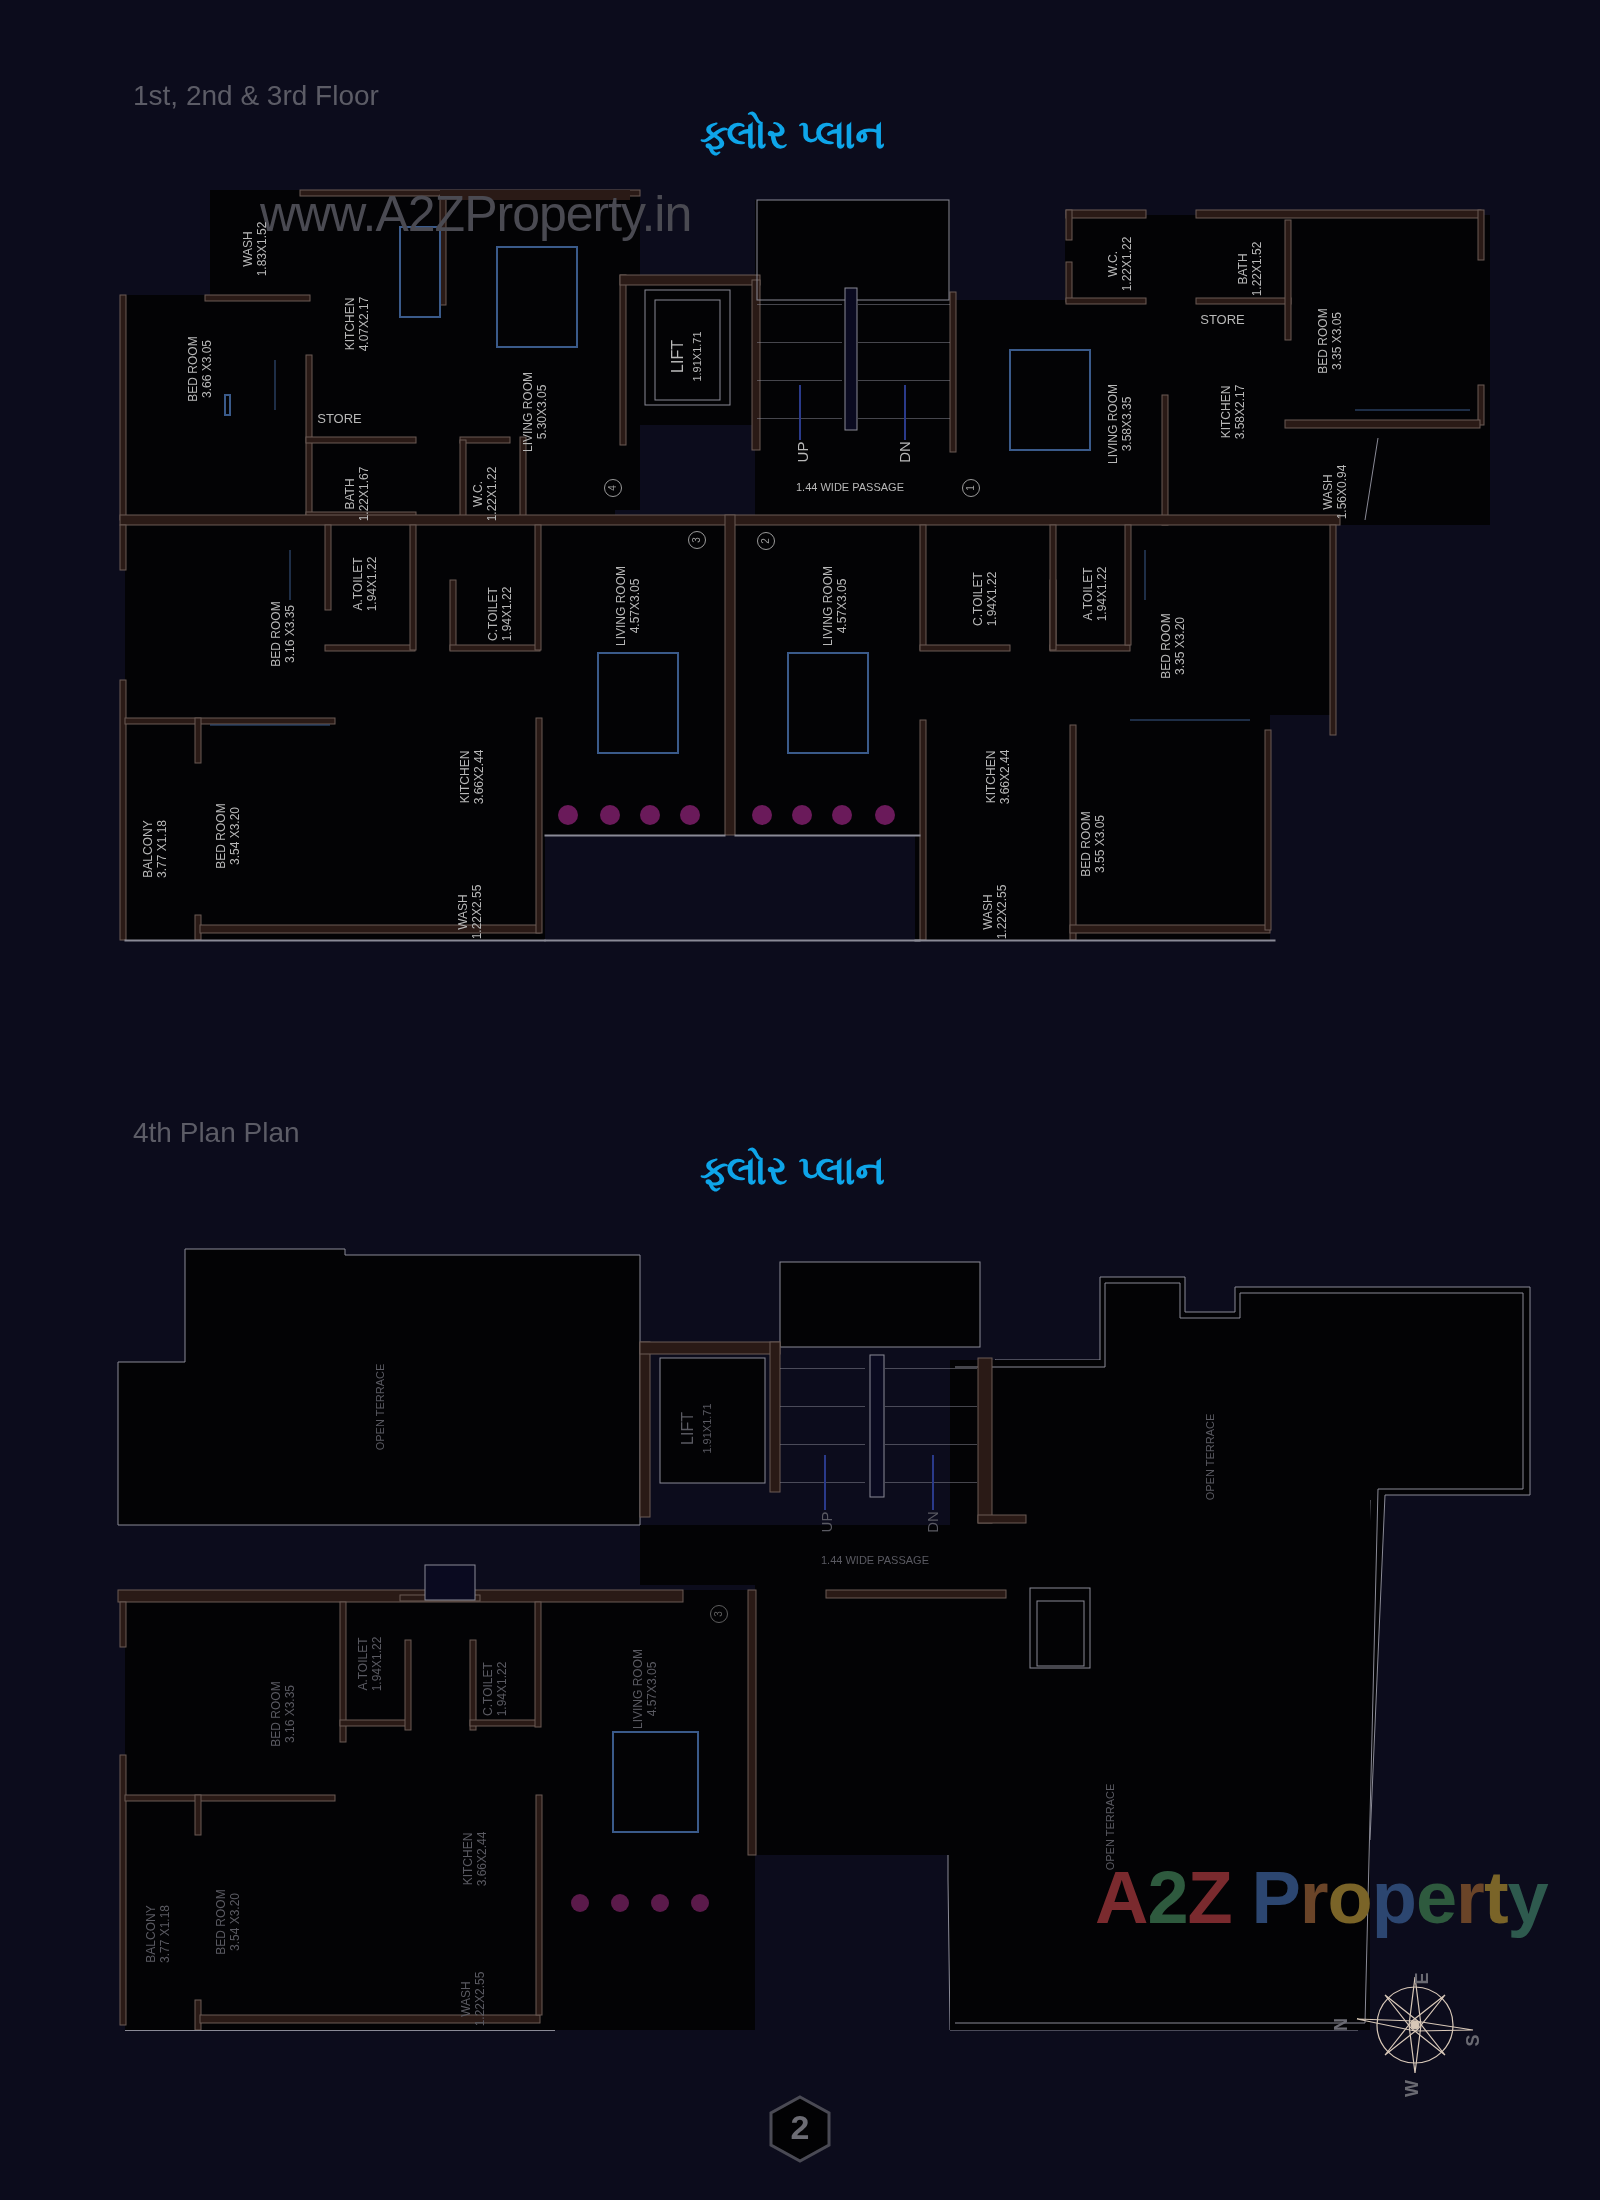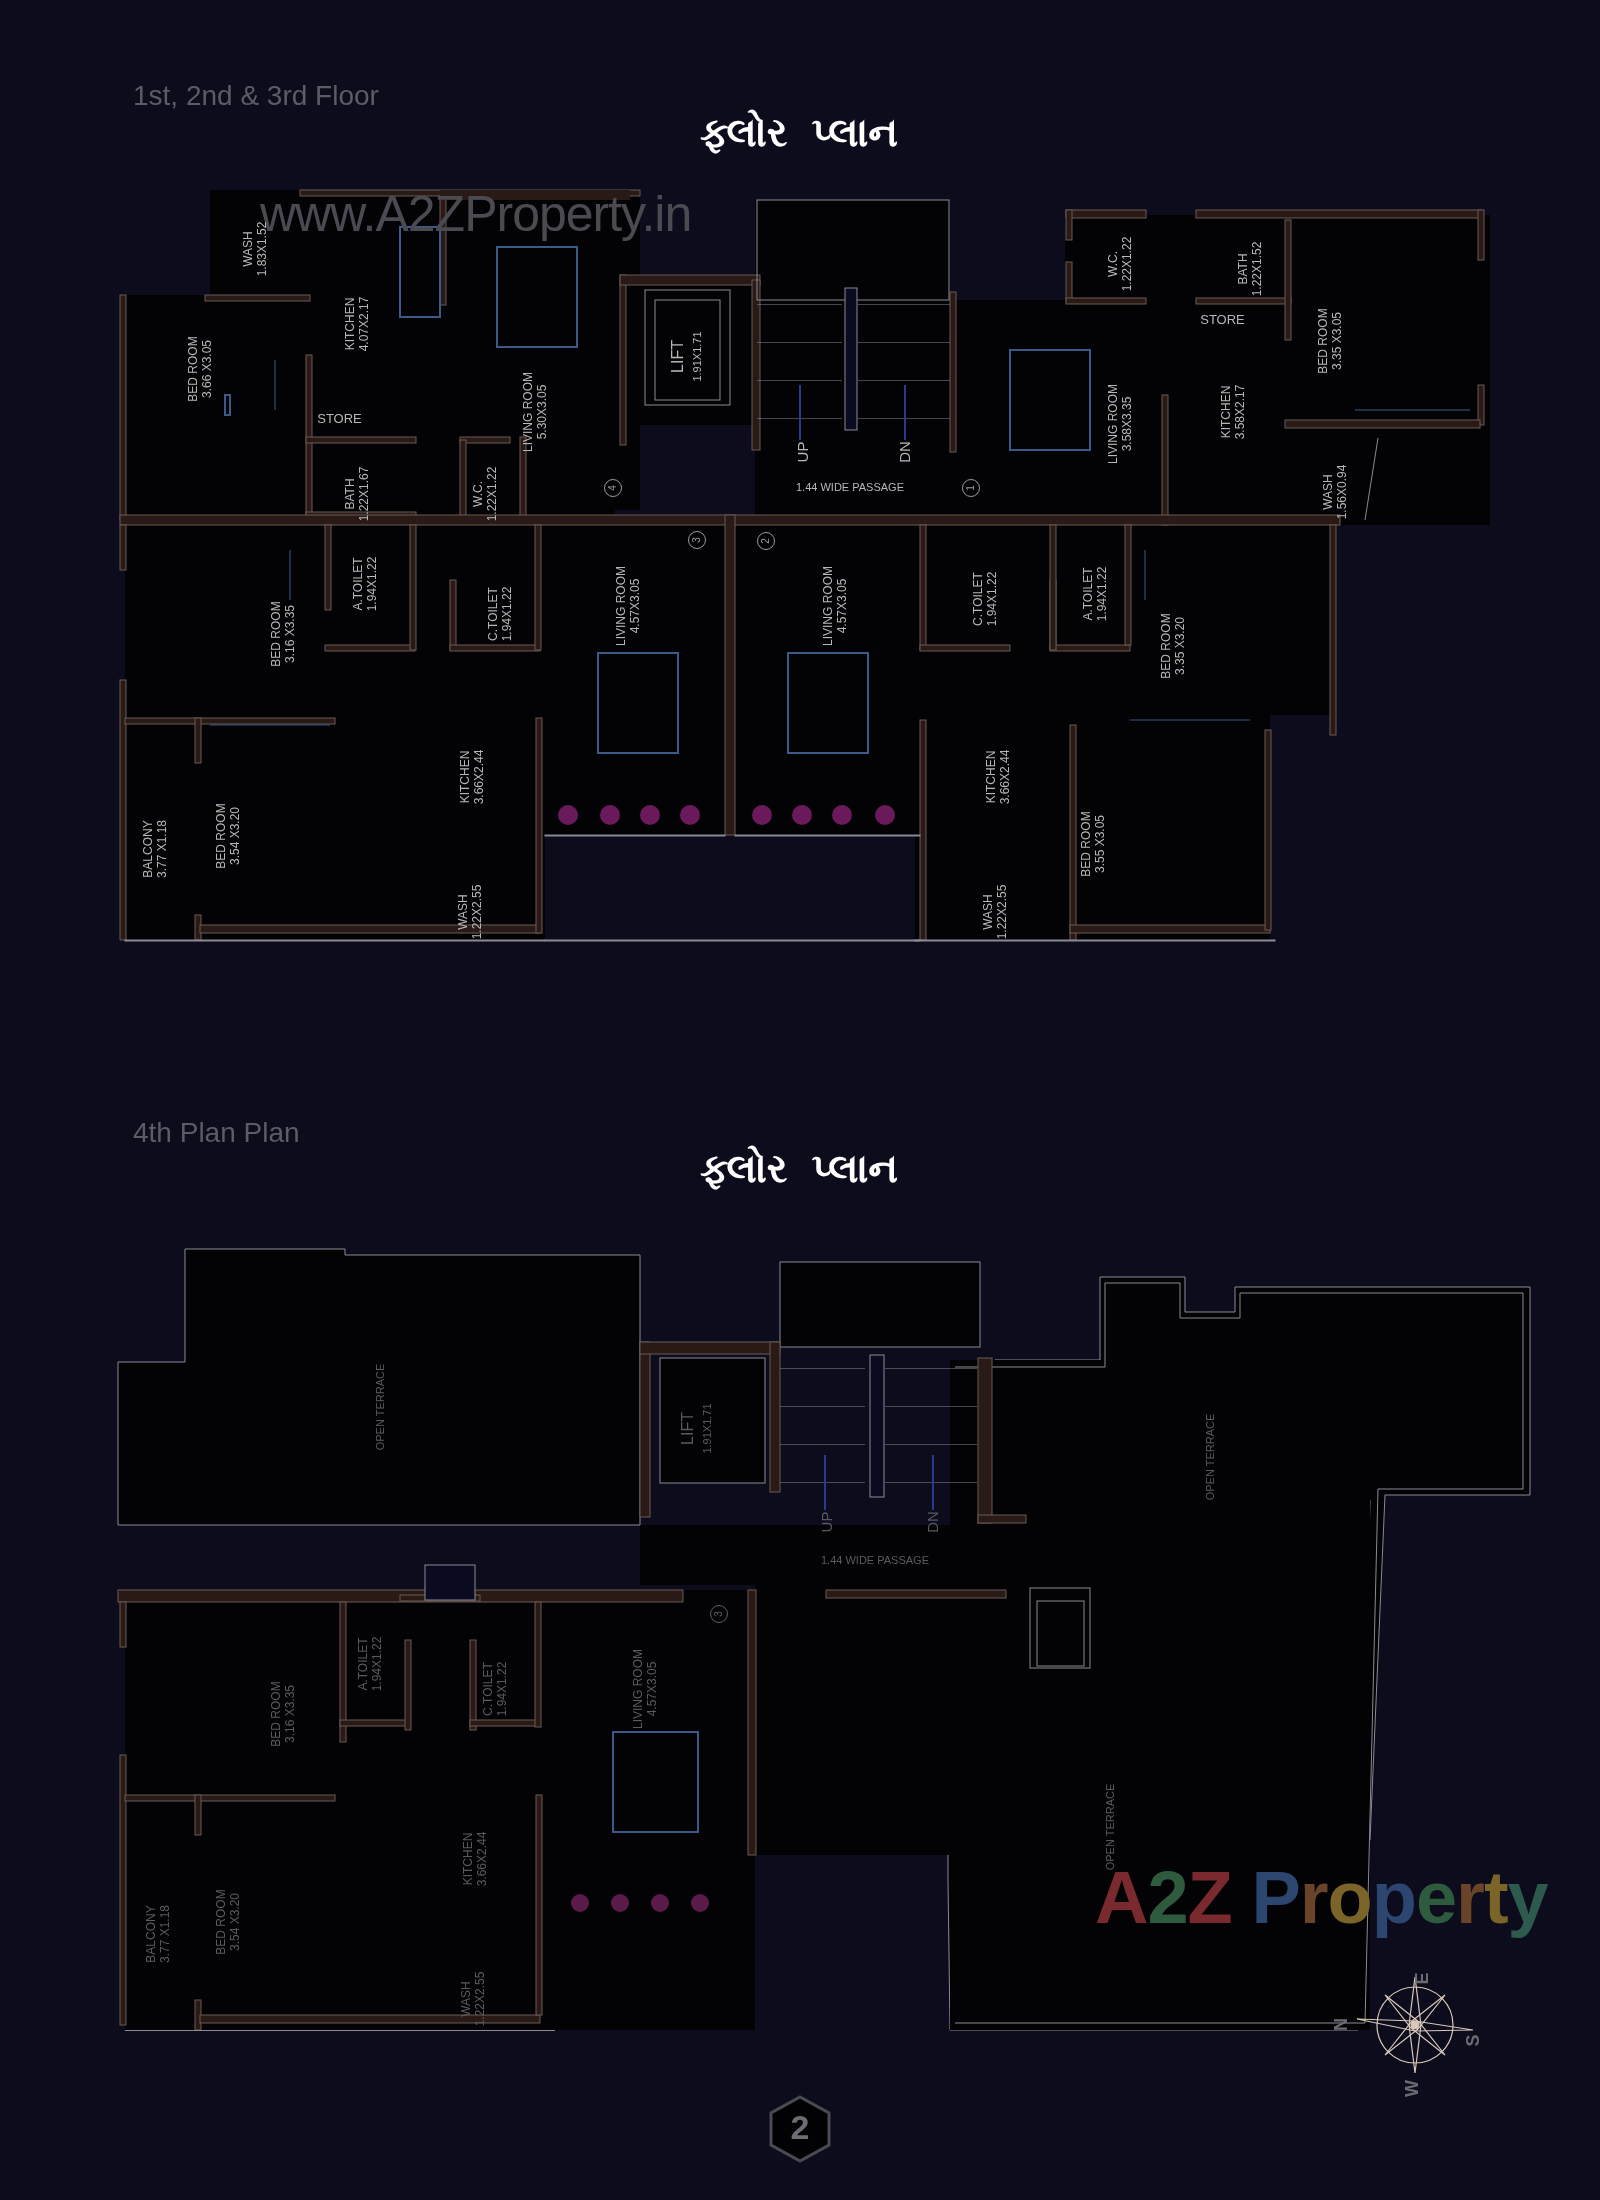--- a/index.html
+++ b/index.html
@@ -1,19 +1,19 @@
 <!DOCTYPE html>
 <html><head>
 <meta charset="utf-8">
 <style>
   html,body{margin:0;padding:0;}
   body{width:1600px;height:2200px;background:#0c0c1c;position:relative;overflow:hidden;font-family:"Liberation Sans",sans-serif;}
   .abs{position:absolute;}
   .title{color:#5c5c66;font-size:28px;font-weight:normal;letter-spacing:0px;}
-  .gtitle{color:#ffffff;font-size:40px;font-weight:bold;font-family:Liberation Mono, monospace;}
+  .gtitle{color:#0ea5e9;font-size:40px;font-weight:bold;font-family:Liberation Sans, sans-serif;}
   .watermark{color:#4a4a52;font-size:50px;letter-spacing:-1px;}
   .room{position:absolute;color:#b8b8b8;font-size:12px;line-height:14px;text-align:center;white-space:nowrap;transform-origin:center center;transform:rotate(-90deg);}
   .room.h{transform:none;}
   .room.dim{color:#5a5a62;}
   .marker{position:absolute;width:16px;height:16px;border:1px solid #9a9a9a;border-radius:50%;color:#9a9a9a;font-size:10px;line-height:16px;text-align:center;transform:rotate(-90deg);}
   svg{position:absolute;left:0;top:0;}
   .logo{position:absolute;left:1095px;top:1855px;font-size:74px;font-weight:bold;letter-spacing:-1px;}
   .badge-num{position:absolute;left:770px;top:2108px;width:60px;text-align:center;color:#6c6c74;font-size:34px;font-weight:bold;}
 </style>
 </head>

